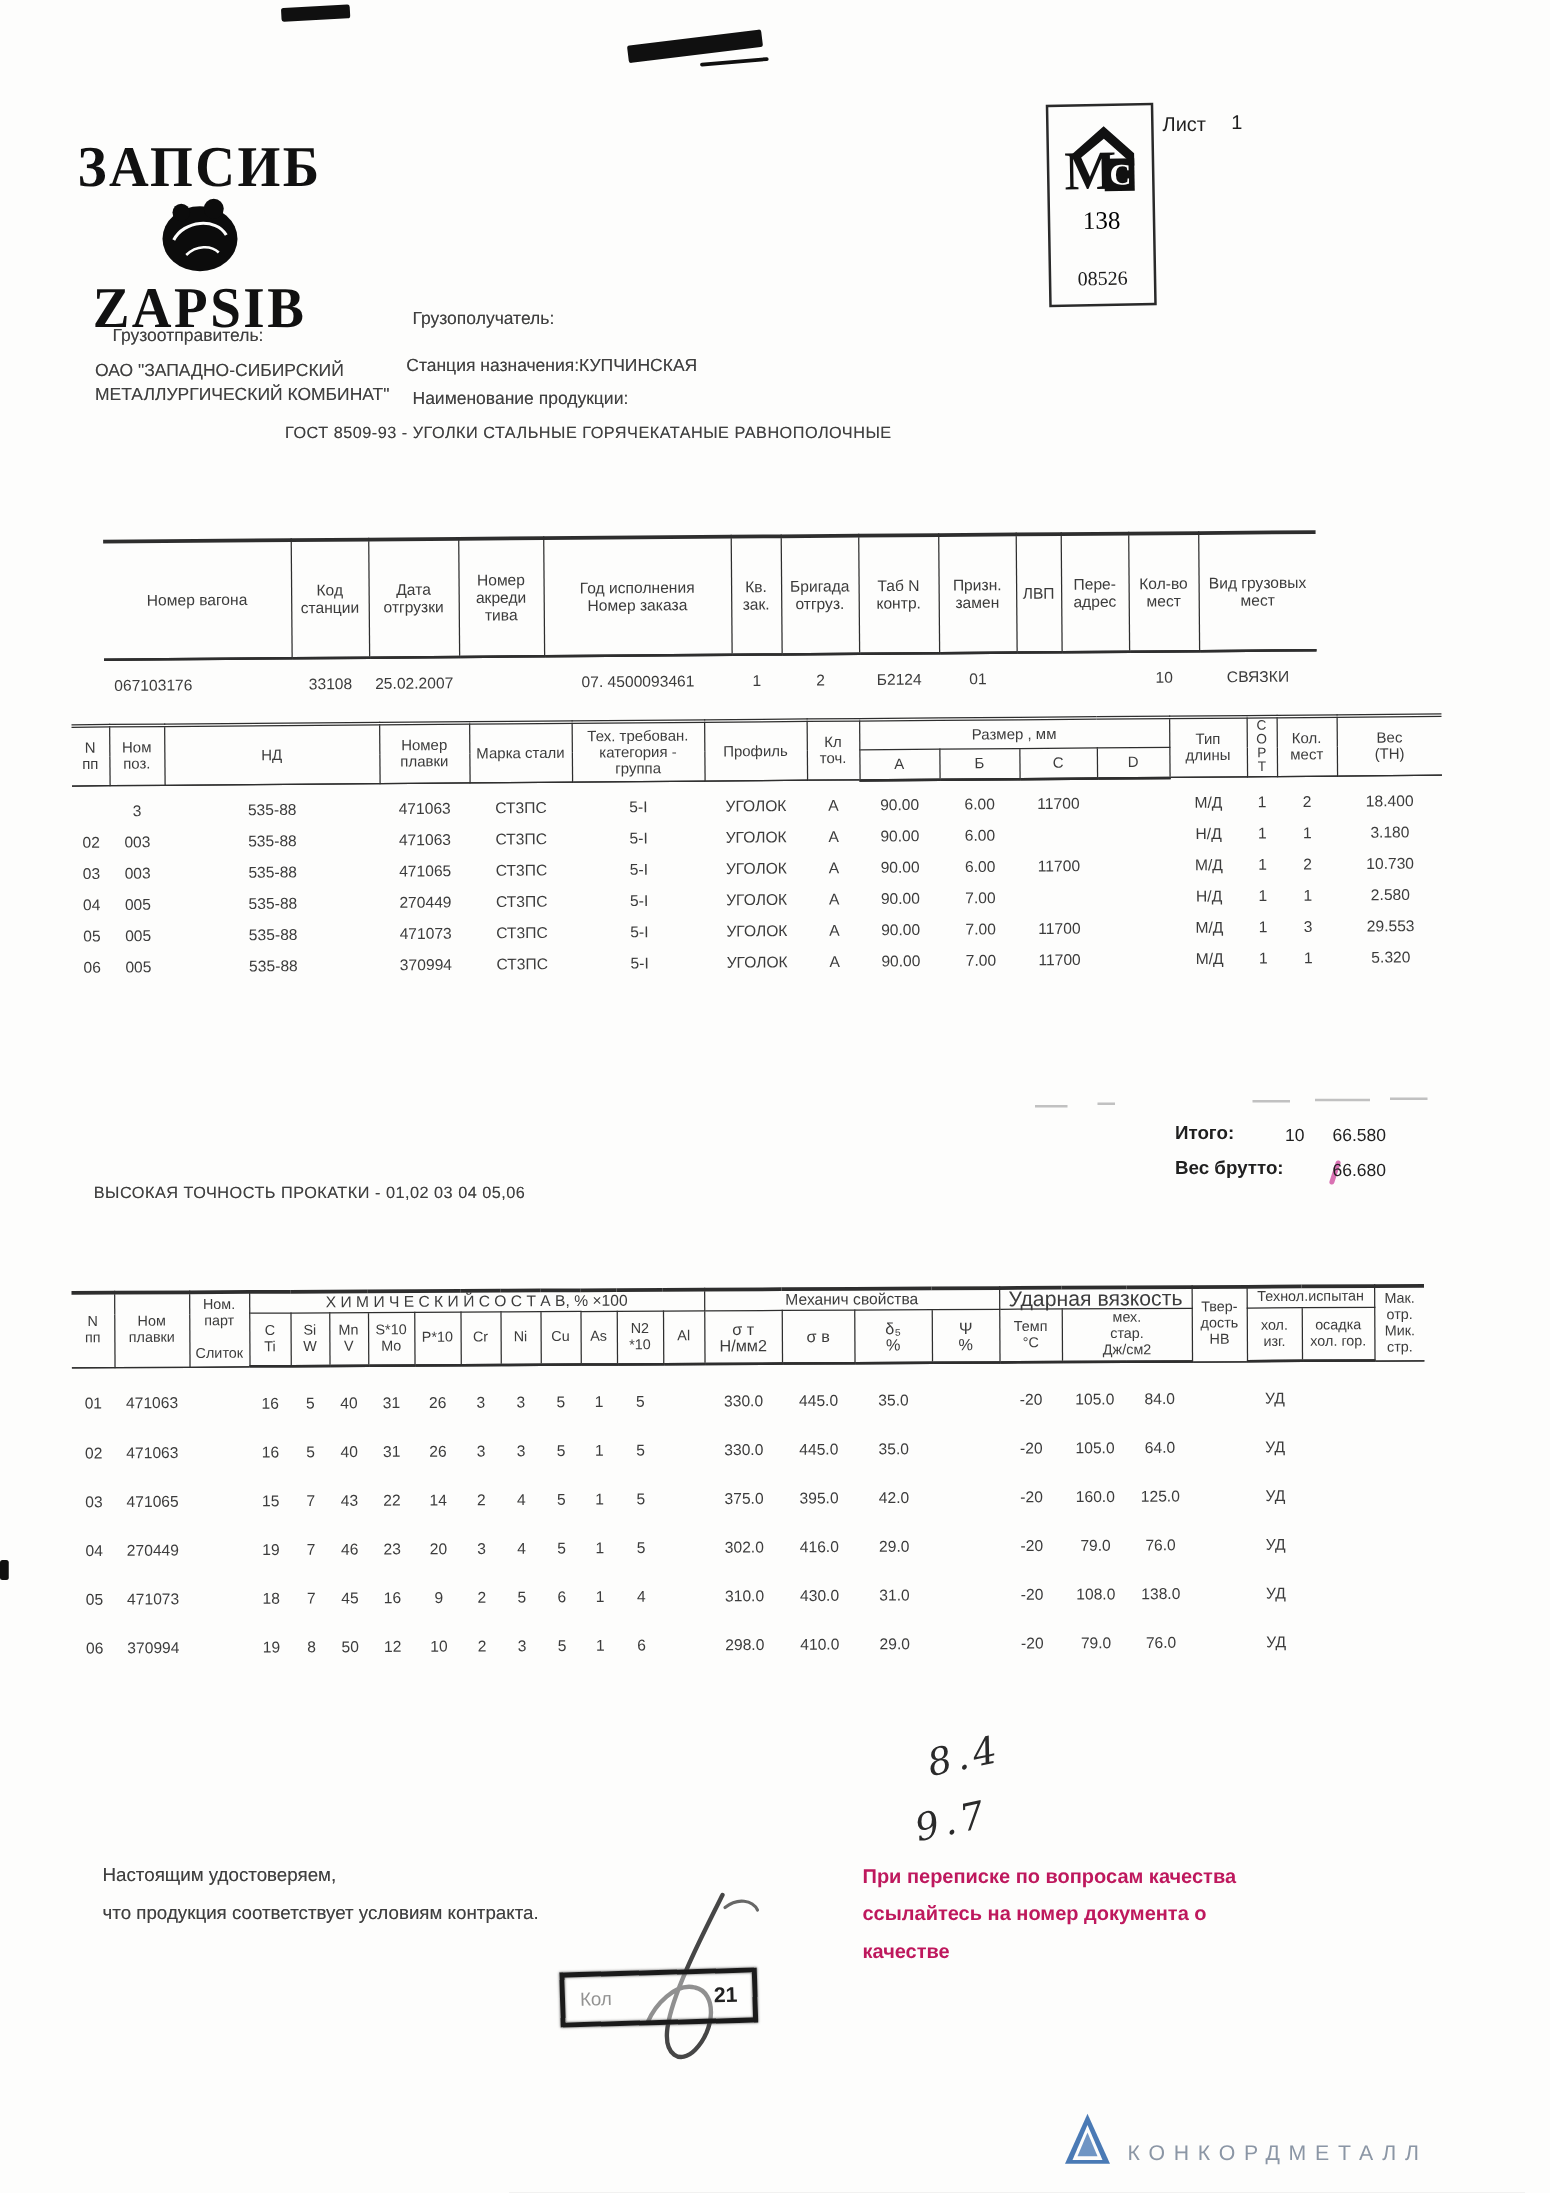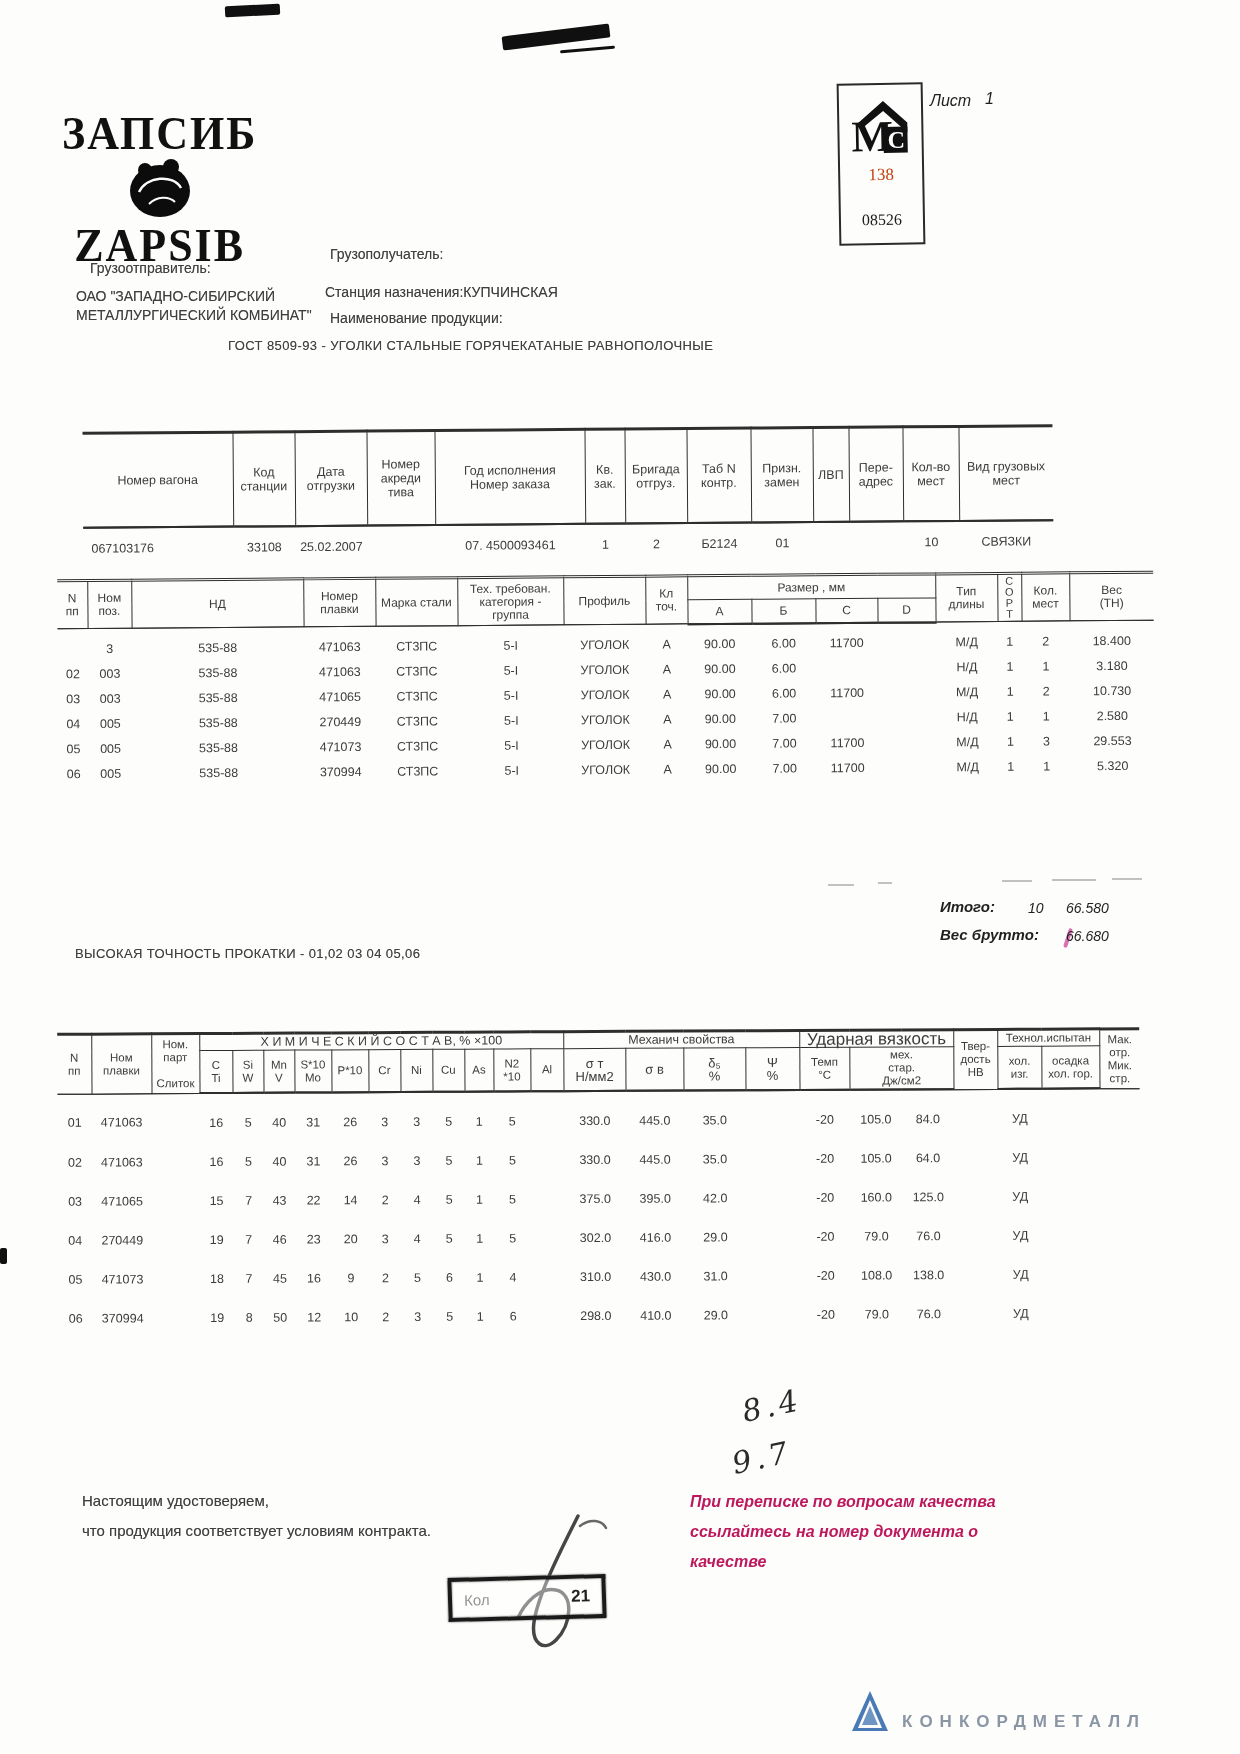--- a/index.html
+++ b/index.html
@@ -1,38 +1,38 @@
 <!DOCTYPE html>
 <html><head>
 <meta charset="utf-8">
 <style>
   html,body{margin:0;padding:0;background:#e8e8e8;}
   .page{position:relative;width:1240px;height:1754px;margin:0 auto;background:#fdfdfc;
         font-family:"Liberation Sans",sans-serif;color:#3a3a3a;overflow:hidden;}
   .abs{position:absolute;}
   .pre{white-space:pre-line;}
   .sc{color:#3f3f3f;text-shadow:0 0 0.5px rgba(90,90,90,.6);}
-  .sc-d{color:#1f1f1f;font-style:italic;}
+  .sc-d{color:#1f1f1f;}
 
   
   .smudge{background:#101010;border-radius:2px;}
   .pinkmark{background:#cf4fa0;width:4px;height:20px;transform:rotate(18deg);border-radius:2px;opacity:.8;}
 
   
   .logo-row{display:flex;align-items:center;gap:2px;}
   .logo-word{font-family:"Liberation Serif",serif;font-weight:bold;font-size:44px;letter-spacing:2px;
              color:#111;transform:scaleY(1.05);line-height:1;}
   .cert{font-size:12.5px;line-height:17px;letter-spacing:.5px;}
 
   .doc-title{font-size:21px;font-weight:bold;letter-spacing:1.5px;color:#2b2b2b;}
 
   
   .mc-stamp{width:86px;height:162px;border:2px solid #2a2a2a;display:flex;flex-direction:column;
             align-items:center;padding-top:14px;box-sizing:border-box;transform:rotate(-1deg);}
-  .mc-num{font-family:"Liberation Serif",serif;font-size:17px;color:#c2410c;margin-top:4px;}
+  .mc-num{font-family:"Liberation Serif",serif;font-size:20px;color:#000000;margin-top:4px;}
   .mc-code{font-family:"Liberation Serif",serif;font-size:16px;color:#1c1c1c;margin-top:26px;}
 
   
   table{border-collapse:collapse;table-layout:fixed;}
   th{font-weight:normal;white-space:pre-line;vertical-align:middle;text-align:center;}
   td{vertical-align:middle;text-align:center;overflow:visible;white-space:nowrap;}
 
   .t1{width:955px;font-size:12.5px;transform:rotate(-0.45deg);}
   .t1 thead th{border-left:1px solid #2e2e2e;border-right:1px solid #2e2e2e;border-bottom:2px solid #2e2e2e;
                height:88px;padding:2px 1px;font-size:12.5px;color:#3c3c3c;}
@@ -58,21 +58,21 @@
   .hand{font-family:"DejaVu Serif",serif;font-style:italic;font-size:30px;color:#2a2a2a;
         transform:rotate(-12deg);letter-spacing:4px;}
 
   .stamp2{width:158px;height:44px;border:4px solid #1a1a1a;box-shadow:0 0 2px #444, inset 0 0 2px #444;
           transform:rotate(-1.5deg);display:flex;align-items:center;justify-content:space-between;
           padding:0 12px;box-sizing:border-box;background:rgba(255,255,255,.4);}
   .stamp2 .faint{opacity:.55;font-size:15px;}
   .stamp2 .num{font-size:17px;color:#222;font-weight:bold;}
 
   .brand{display:flex;align-items:flex-end;gap:14px;}
-  .brand-name{font-size:17px;font-weight:bold;letter-spacing:7px;color:#8b96a5;padding-bottom:4px;}
+  .brand-name{font-size:17px;font-weight:normal;letter-spacing:7px;color:#8b96a5;padding-bottom:4px;}
 
   .dash{position:absolute;height:2px;background:#9a9a9a;opacity:.6;}
 </style>
 </head>
 <body>
 
 <div class="page">
 
   <div class="abs smudge" style="left:225px;top:5px;width:55px;height:11px;transform:rotate(-3deg);"></div>
   <div class="abs smudge" style="left:502px;top:30px;width:108px;height:14px;transform:rotate(-7deg);"></div>

